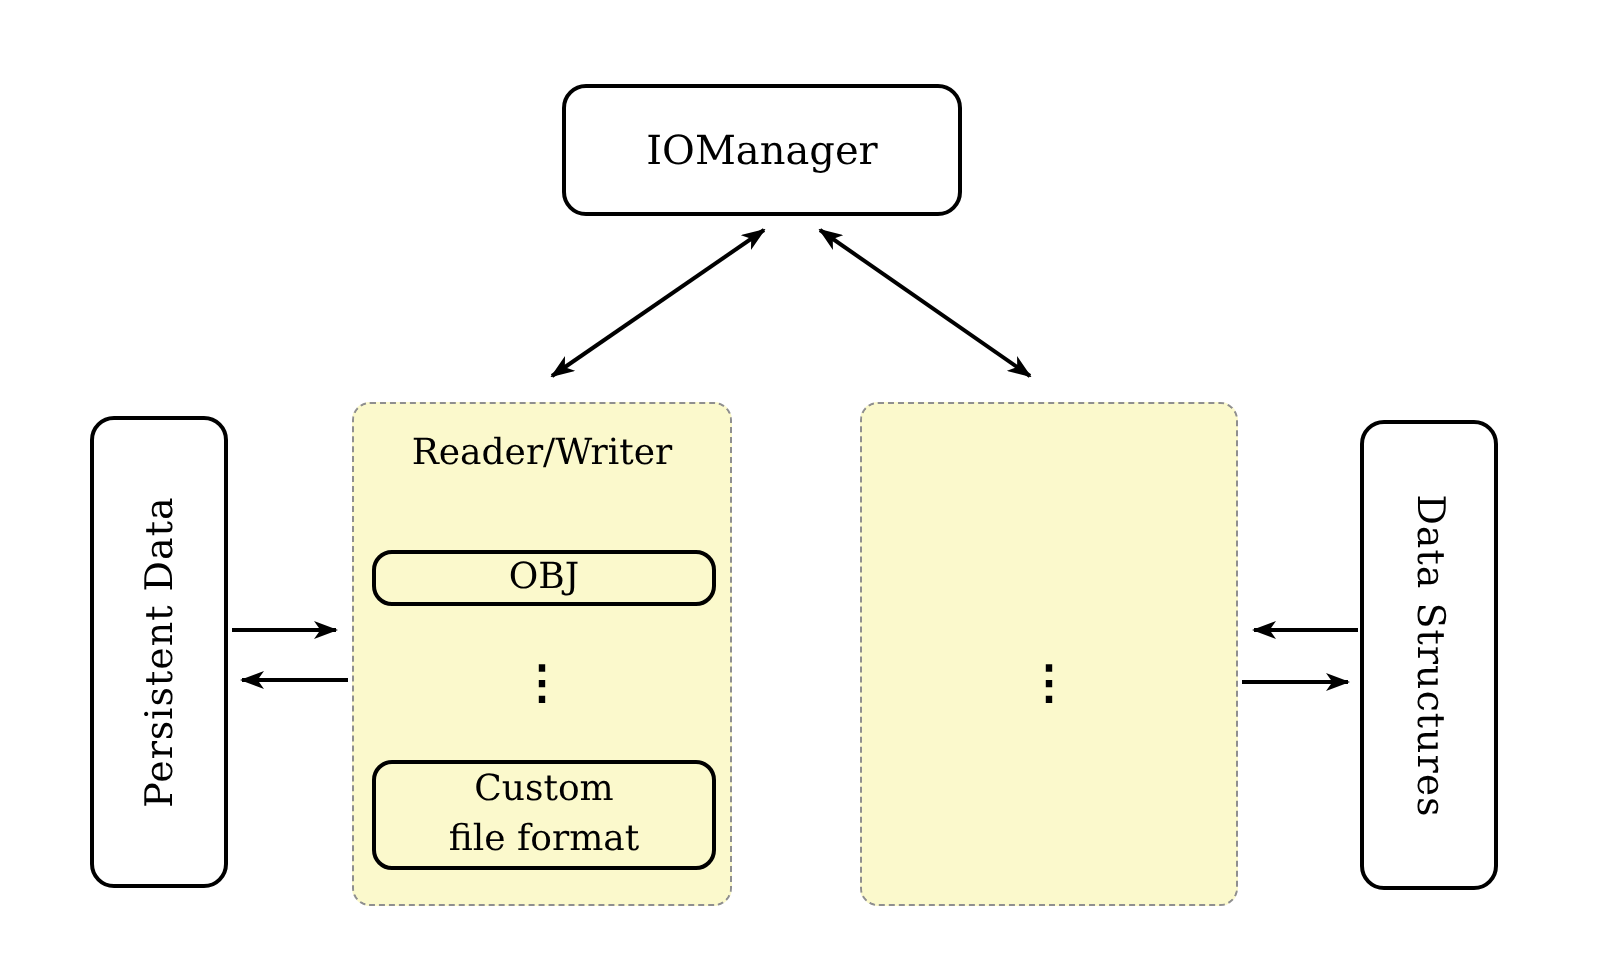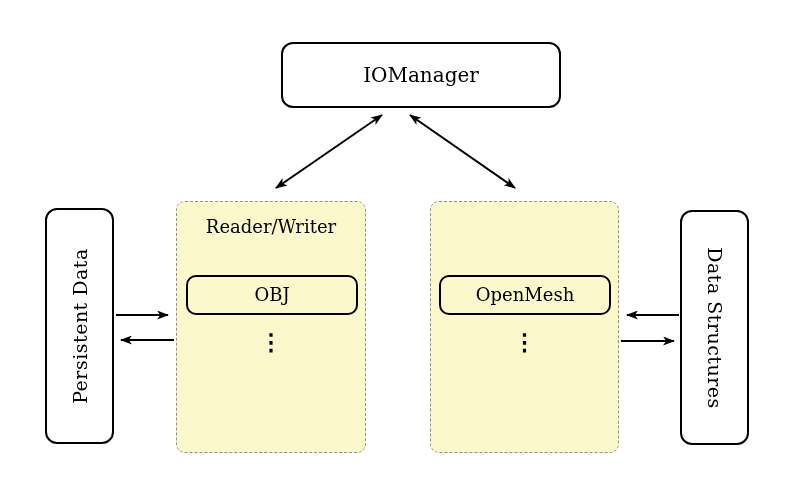--- a/index.html
+++ b/index.html
@@ -16,21 +16,21 @@
     position:relative;width:800px;height:489px;background:var(--bg);
     overflow:hidden;
   }
   .arrows{position:absolute;left:0;top:0;width:800px;height:489px;pointer-events:none;}
 
   
   .node{
     position:absolute;background:#fff;border:2.5px solid var(--box-border);
     border-radius:12px;display:flex;align-items:center;justify-content:center;
   }
-  .node-io{left:281px;top:42px;width:280px;height:66px;font-size:20px;}
+  .node-io{left:281px;top:42px;width:200px;height:66px;font-size:20px;}
   .node-left{left:45px;top:208px;width:69px;height:236px;}
   .node-right{left:680px;top:210px;width:69px;height:235px;}
   .vtext{white-space:nowrap;font-size:19px;letter-spacing:0.5px;}
   .vtext.ccw{transform:rotate(-90deg);}
   .vtext.cw{transform:rotate(90deg);}
 
   
   .group{
     position:absolute;top:201px;height:252px;background:var(--group-fill);
     border:1.5px dashed var(--group-border);border-radius:9px;
@@ -39,21 +39,21 @@
   .group-right{left:430px;width:189px;}
   .gtitle{
     margin-top:14px;text-align:center;font-size:18px;white-space:nowrap;
   }
   .inner{
     position:absolute;background:var(--group-fill);
     border:2.5px solid var(--box-border);border-radius:10px;
     display:flex;align-items:center;justify-content:center;
     font-size:18px;text-align:center;white-space:pre-line;line-height:1.35;
   }
-  .inner-top{top:73px;height:40px;}
+  .inner-top{top:73px;height:28px;}
   .inner-bottom{top:178px;height:55px;}
   .group-left .inner{left:9px;width:172px;}
   .group-right .inner{left:8px;width:172px;}
   .dots{
     position:absolute;top:128px;left:0;width:100%;text-align:center;
     font-size:23px;font-weight:bold;line-height:1;
   }
 </style>
 </head>
 <body>
@@ -97,22 +97,23 @@
   <div class="node node-right">
     <span class="vtext cw">Data Structures</span>
   </div>
 
   <div class="group group-left">
     <div class="gtitle">Reader/Writer</div>
     <div class="inner inner-top">
       <span>OBJ</span>
     </div>
     <div class="dots">⋮</div>
+    <div class="inner inner-bottom">
+      <span>Custom
+file format</span>
+    </div>
   </div>
 
   <div class="group group-right">
-    <div class="inner inner-top">
-      <span>OpenMesh</span>
-    </div>
     <div class="dots">⋮</div>
   </div>
 
 </div>
 
 </body></html>

